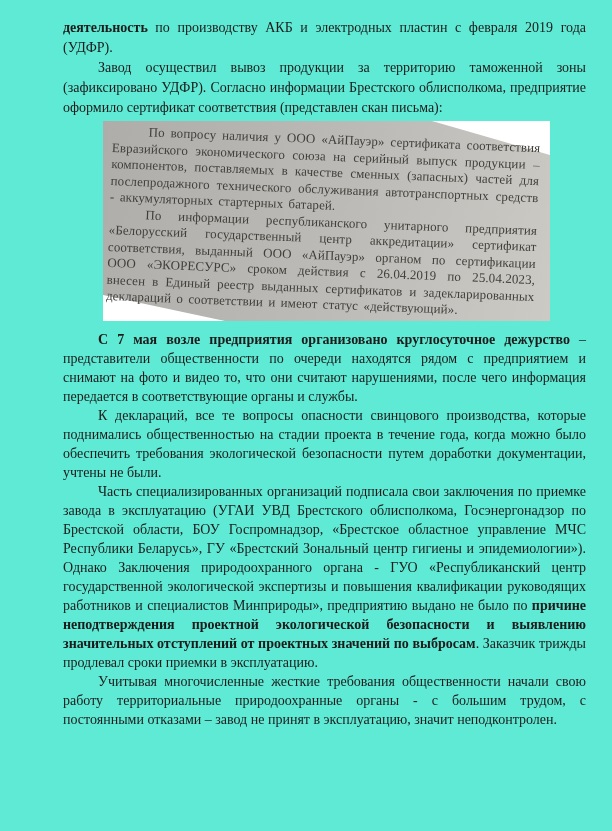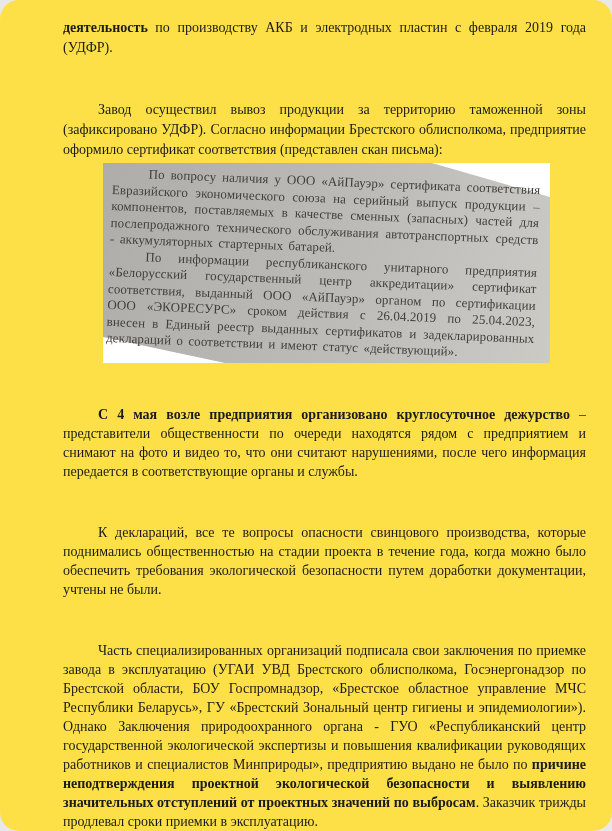--- a/index.html
+++ b/index.html
@@ -13,21 +13,21 @@
     overflow:hidden;
   }
   .doc-text{
     margin:0 26px 0 63px;
     text-align:justify;
     font-size:14px;
   }
   .doc-text.before{padding-top:18px;line-height:20px;}
   .doc-text.after{margin-top:9px;line-height:19px;}
   p.para{margin:0;padding:0;}
-  p.para.ind{text-indent:35px;margin-top:42px;}
+  p.para.ind{text-indent:35px;}
   .b{font-weight:700;}
 
   
   .scan{
     position:relative;
     width:447px;height:200px;
     margin:3px 0 0 103px;
     overflow:hidden;
   }
   .scan .paper{
@@ -53,36 +53,37 @@
     text-align:justify;
     word-spacing:2px;
     letter-spacing:.1px;
   }
   .scan-text p.para{margin:0;}
   .scan-text p.para.ind{text-indent:36px;}
 </style>
 </head>
 <body>
 
-<div class="page" style="color: rgb(27, 27, 27); background: #fde047; border-radius: 19px;">
+<div class="page" style="color: rgb(27, 27, 27); background: #5eead4;">
 
   <div class="doc-text before" id="before-scan">
       <p class="para"><span class="b">деятельность</span><span> по производству АКБ и электродных пластин с февраля 2019 года (УДФР).</span></p>
       <p class="para ind"><span>Завод осуществил вывоз продукции за территорию таможенной зоны (зафиксировано УДФР). Согласно информации Брестского облисполкома, предприятие оформило  сертификат соответствия (представлен скан письма):</span></p>
     </div>
 
   <div class="scan">
     <div class="paper"></div>
     <div class="corner-tr"></div>
     <div class="corner-bl"></div>
     <div class="scan-text" id="scan-text" style="color: rgb(65, 63, 58);">
         <p class="para ind"><span>По вопросу наличия у ООО «АйПауэр» сертификата соответствия Евразийского экономического союза на серийный выпуск продукции – компонентов, поставляемых в качестве сменных (запасных) частей для послепродажного технического обслуживания автотранспортных средств - аккумуляторных стартерных батарей.</span></p>
         <p class="para ind"><span>По информации республиканского унитарного предприятия «Белорусский государственный центр аккредитации» сертификат соответствия, выданный ООО «АйПауэр» органом по сертификации ООО «ЭКОРЕСУРС» сроком действия с 26.04.2019 по 25.04.2023, внесен в Единый реестр выданных сертификатов и задекларированных деклараций о соответствии и имеют статус «действующий».</span></p>
       </div>
   </div>
 
   <div class="doc-text after" id="after-scan">
-      <p class="para ind"><span class="b">С 4 мая возле предприятия организовано круглосуточное дежурство</span><span> – представители общественности по очереди находятся рядом с предприятием и снимают на фото и видео то, что они считают нарушениями, после чего информация передается в соответствующие органы и службы.</span></p>
+      <p class="para ind"><span class="b">С 7 мая возле предприятия организовано круглосуточное дежурство</span><span> – представители общественности по очереди находятся рядом с предприятием и снимают на фото и видео то, что они считают нарушениями, после чего информация передается в соответствующие органы и службы.</span></p>
       <p class="para ind"><span>К деклараций, все те вопросы опасности свинцового производства, которые поднимались общественностью на стадии проекта в течение года, когда можно было обеспечить требования экологической безопасности путем доработки документации, учтены не были.</span></p>
       <p class="para ind"><span>Часть специализированных организаций подписала свои заключения по приемке завода в эксплуатацию (УГАИ УВД Брестского облисполкома, Госэнергонадзор по Брестской области, БОУ Госпромнадзор, «Брестское областное управление МЧС Республики Беларусь», ГУ «Брестский Зональный центр гигиены и эпидемиологии»). Однако Заключения природоохранного органа - ГУО «Республиканский центр государственной экологической экспертизы и повышения квалификации руководящих работников и специалистов Минприроды», предприятию выдано не было по </span><span class="b">причине неподтверждения проектной экологической безопасности и выявлению значительных отступлений от проектных значений по выбросам</span><span>. Заказчик трижды продлевал сроки приемки в эксплуатацию.</span></p>
+      <p class="para ind"><span>Учитывая многочисленные жесткие требования общественности начали свою работу территориальные природоохранные органы - с большим трудом, с постоянными отказами – завод не принят в эксплуатацию, значит неподконтролен.</span></p>
     </div>
 
 </div>
 
 </body></html>

